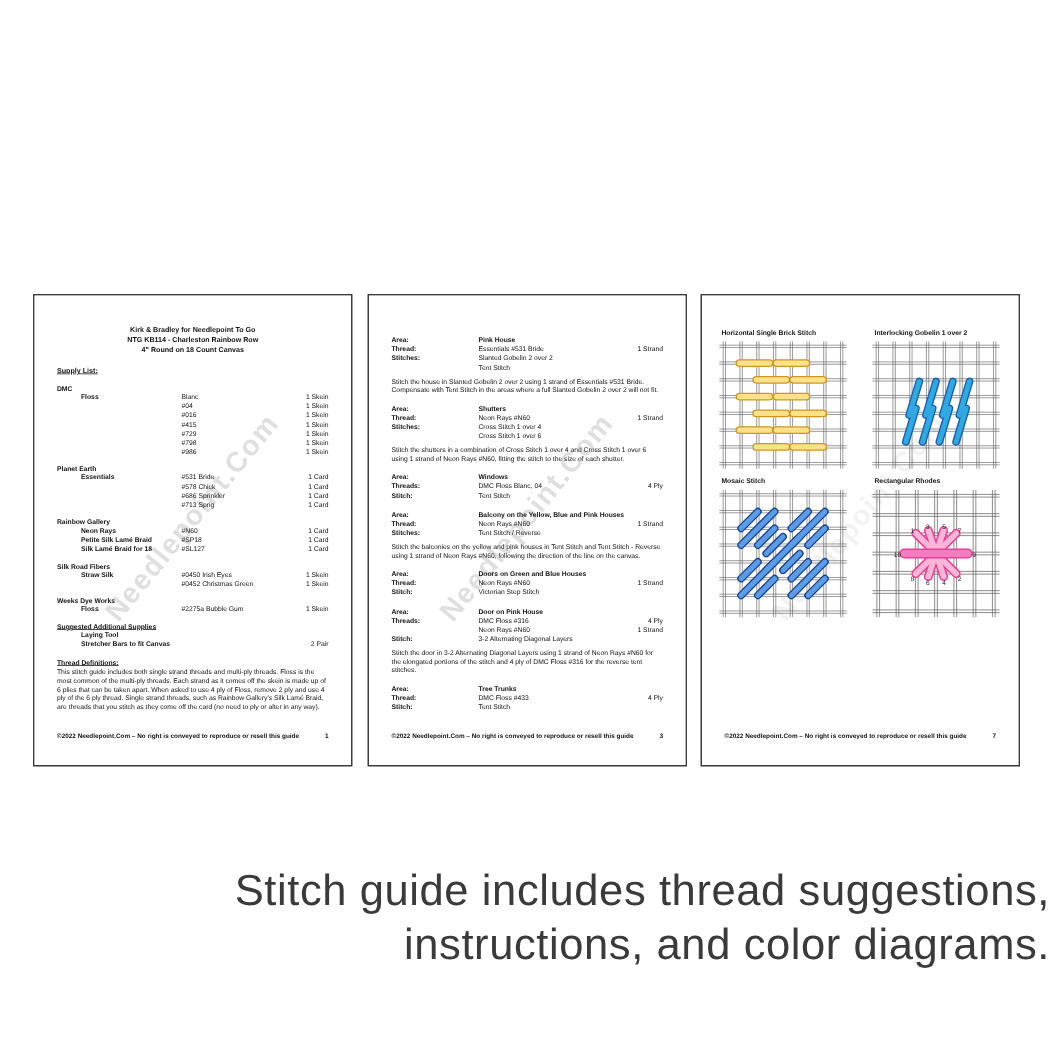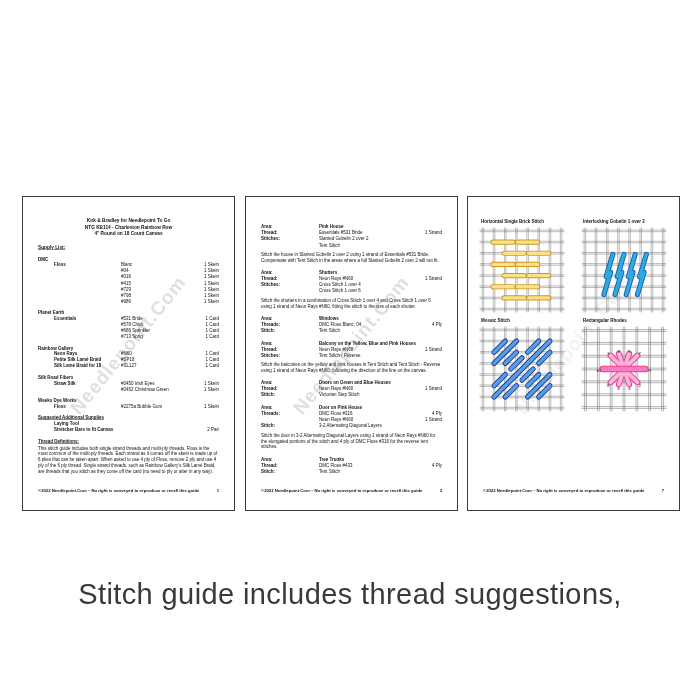--- a/index.html
+++ b/index.html
@@ -47,21 +47,21 @@
   .b-val{position:absolute;left:146px;white-space:nowrap;}
   .b-val.bold{font-weight:700;}
   .b-qty{position:absolute;right:30px;}
   .bpara{margin:7px 30px 0 30px;font-size:9px;line-height:11.4px;color:#111;}
   
   .dg-title{position:absolute;font-weight:700;font-size:9px;color:#111;white-space:nowrap;}
   .dg-mount{position:absolute;width:172px;height:172px;}
   .dg{width:172px;height:172px;display:block;}
   
   .caption{
-    position:absolute;top:576px;left:0;width:700px;text-align:center;
+    position:absolute;top:576px;left:0;width:700px;text-align:right;
     font-size:29px;line-height:36px;color:#3a3a3a;letter-spacing:0.4px;
   }
 </style>
 </head>
 <body>
 
 <div class="stage">
 
   <div class="page" id="page1">
     <div class="inner">
@@ -585,14 +585,15 @@
         </div>
       <div class="foot">
         <span>©2022 Needlepoint.Com – No right is conveyed to reproduce or resell this guide</span>
         <span class="pgnum">7</span>
       </div>
     </div>
   </div>
 
   <div class="caption">
     <div>Stitch guide includes thread suggestions,</div>
+    <div>instructions, and color diagrams.</div>
   </div>
 </div>
 
 </body></html>

